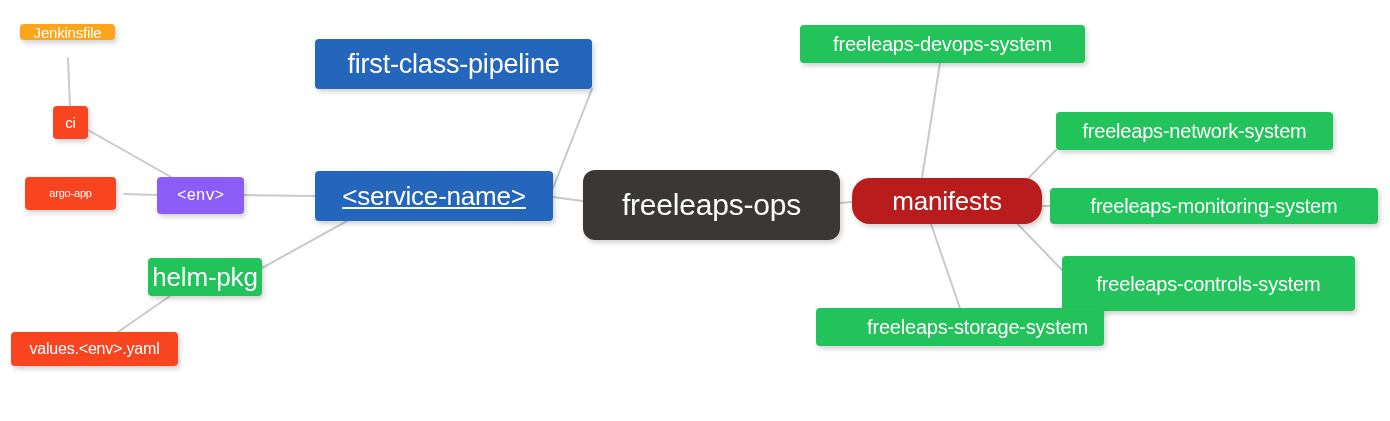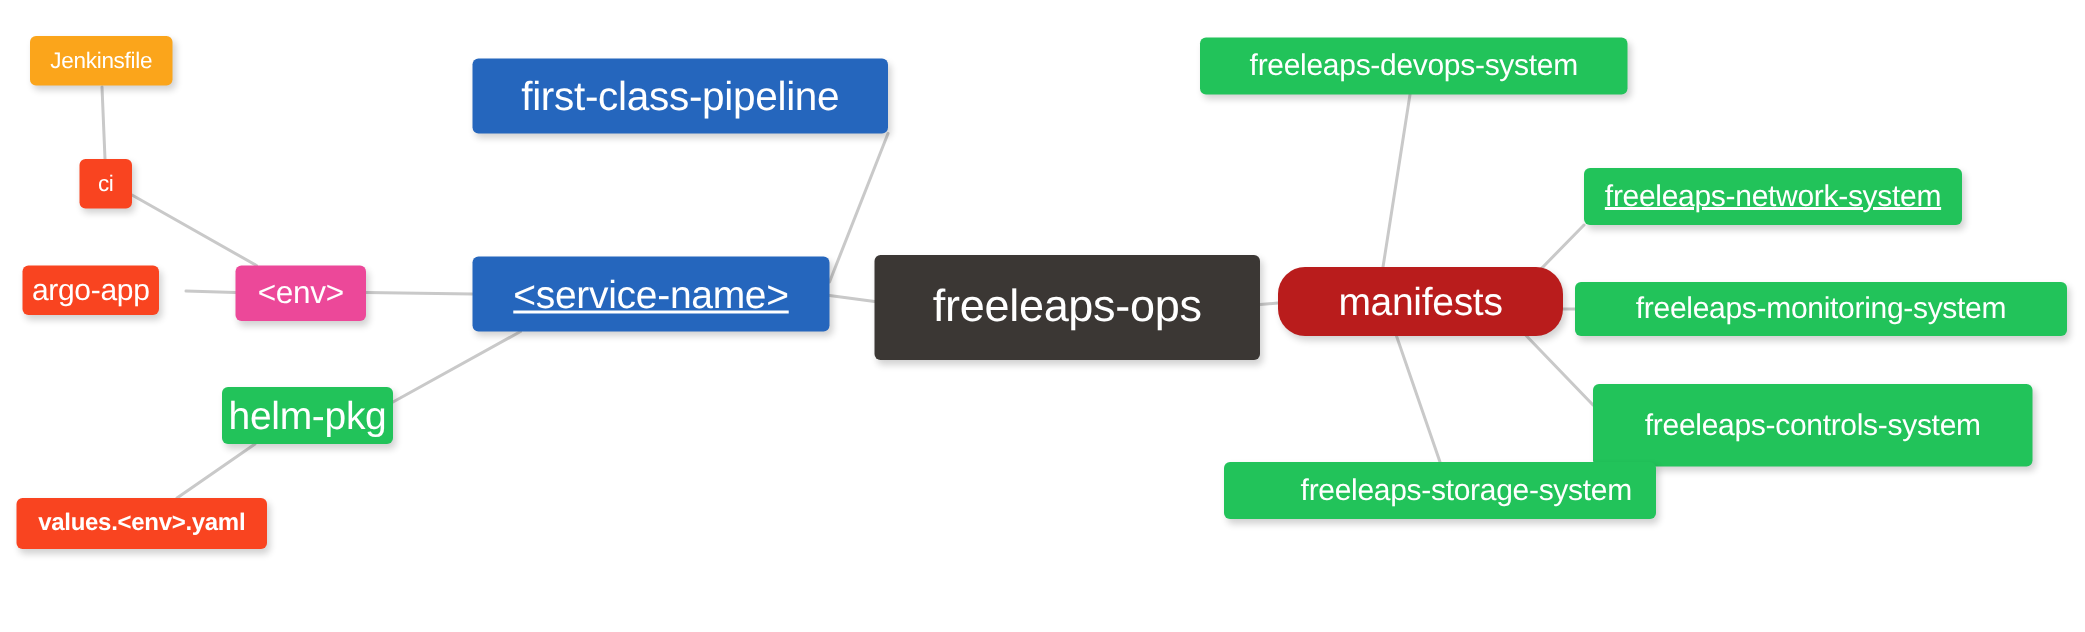--- a/index.html
+++ b/index.html
@@ -64,54 +64,54 @@
       <path class="edge" d="M 157 195 L 124 194" stroke="#c9c9c9"></path>
       <path class="edge" d="M 70 106 L 68 58" stroke="#c9c9c9"></path>
       <path class="edge" d="M 170 296 L 118 332" stroke="#c9c9c9"></path>
       <path class="edge" d="M 922 178 L 940 63" stroke="#c9c9c9"></path>
       <path class="edge" d="M 1010 197 L 1056 150" stroke="#c9c9c9"></path>
       <path class="edge" d="M 1010 206 L 1050 206" stroke="#c9c9c9"></path>
       <path class="edge" d="M 1010 216 L 1062 270" stroke="#c9c9c9"></path>
       <path class="edge" d="M 931 224 L 960 308" stroke="#c9c9c9"></path>
     </svg>
   <div id="node-layer">
-      <div class="node" style="left: 583px; top: 170px; width: 257px; height: 70px; background: rgb(59, 55, 52); font-size: 30px;">
+      <div class="node" style="left: 583px; top: 170px; width: 257px; height: 70px; background: rgb(59, 55, 52); font-size: 30px; border-radius: 12px;">
         <span class="node-label">freeleaps-ops</span>
       </div>
       <div class="node" style="left: 315px; top: 171px; width: 238px; height: 50px; background: rgb(37, 102, 189); font-size: 26px; text-decoration: underline;">
         <span class="node-label">&lt;service-name&gt;</span>
       </div>
       <div class="node" style="left: 315px; top: 39px; width: 277px; height: 50px; background: rgb(37, 102, 189); font-size: 27px;">
         <span class="node-label">first-class-pipeline</span>
       </div>
       <div class="node" style="left: 852px; top: 178px; width: 190px; height: 46px; background: #b91c1c; font-size: 26px; border-radius: 18px;">
         <span class="node-label">manifests</span>
       </div>
-      <div class="node" style="left: 157px; top: 177px; width: 87px; height: 37px; background: #ec4899; font-size: 21px;">
+      <div class="node" style="left: 157px; top: 177px; width: 87px; height: 37px; background: #8b5cf6; font-size: 16px; font-family: Liberation Mono, monospace;">
         <span class="node-label">&lt;env&gt;</span>
       </div>
       <div class="node" style="left: 148px; top: 258px; width: 114px; height: 38px; background: rgb(34, 195, 90); font-size: 26px;">
         <span class="node-label">helm-pkg</span>
       </div>
-      <div class="node" style="left: 20px; top: 24px; width: 95px; height: 33px; background: rgb(251, 165, 27); font-size: 15px;">
+      <div class="node" style="left: 20px; top: 24px; width: 95px; height: 16px; background: rgb(251, 165, 27); font-size: 15px;">
         <span class="node-label">Jenkinsfile</span>
       </div>
       <div class="node" style="left: 53px; top: 106px; width: 35px; height: 33px; background: rgb(249, 68, 32); font-size: 15px;">
         <span class="node-label">ci</span>
       </div>
-      <div class="node" style="left: 15px; top: 177px; width: 91px; height: 33px; background: rgb(249, 68, 32); font-size: 20px;">
+      <div class="node" style="left: 25px; top: 177px; width: 91px; height: 33px; background: rgb(249, 68, 32); font-size: 11px;">
         <span class="node-label">argo-app</span>
       </div>
-      <div class="node" style="left: 11px; top: 332px; width: 167px; height: 34px; background: rgb(249, 68, 32); font-size: 16px; font-weight: bold;">
+      <div class="node" style="left: 11px; top: 332px; width: 167px; height: 34px; background: rgb(249, 68, 32); font-size: 16px;">
         <span class="node-label">values.&lt;env&gt;.yaml</span>
       </div>
       <div class="node" style="left: 800px; top: 25px; width: 285px; height: 38px; background: rgb(34, 195, 90); font-size: 20px;">
         <span class="node-label">freeleaps-devops-system</span>
       </div>
-      <div class="node" style="left: 1056px; top: 112px; width: 252px; height: 38px; background: rgb(34, 195, 90); font-size: 20px; text-decoration: underline;">
+      <div class="node" style="left: 1056px; top: 112px; width: 277px; height: 38px; background: rgb(34, 195, 90); font-size: 20px;">
         <span class="node-label">freeleaps-network-system</span>
       </div>
       <div class="node" style="left: 1050px; top: 188px; width: 328px; height: 36px; background: rgb(34, 195, 90); font-size: 20px;">
         <span class="node-label">freeleaps-monitoring-system</span>
       </div>
       <div class="node" style="left: 1062px; top: 256px; width: 293px; height: 55px; background: rgb(34, 195, 90); font-size: 20px;">
         <span class="node-label">freeleaps-controls-system</span>
       </div>
       <div class="node" style="left: 816px; top: 308px; width: 288px; height: 38px; background: rgb(34, 195, 90); font-size: 20px; padding-left: 35px;">
         <span class="node-label">freeleaps-storage-system</span>

